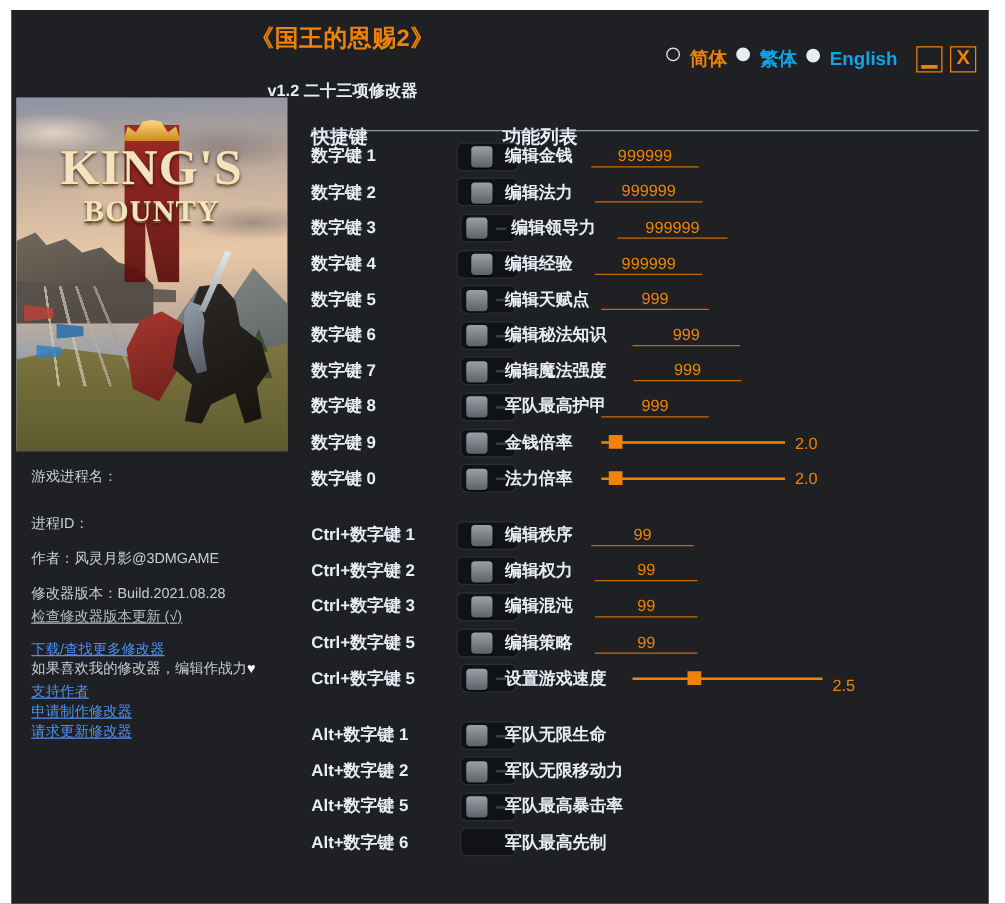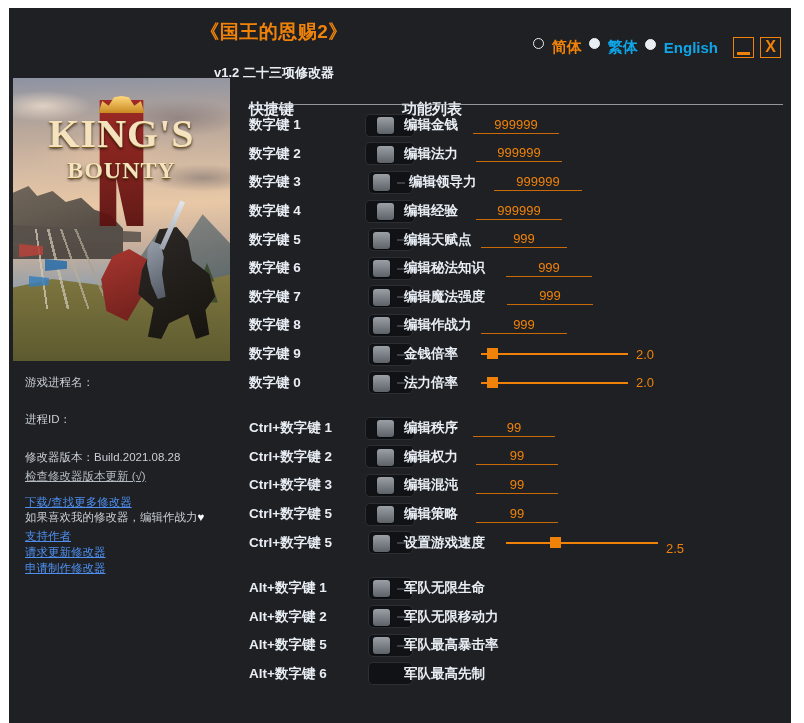--- a/index.html
+++ b/index.html
@@ -297,31 +297,32 @@
           <div class="kb-word l1">KING'S</div>
           <div class="kb-word l2">BOUNTY</div>
         </div>
       </div>
 
       <div class="left-info">
         <div class="info-line">游戏进程名：</div>
         <div class="info-gap"></div>
         <div class="info-line">进程ID：</div>
         <div class="info-gap-sm"></div>
+        <div class="info-line">作者：风灵月影@3DMGAME</div>
         <div class="info-gap-sm"></div>
         <div class="info-line">修改器版本：Build.2021.08.28</div>
         <div class="link muted">检查修改器版本更新 (√)</div>
         <div class="info-gap-sm"></div>
         <div class="link">下载/查找更多修改器</div>
         <div class="info-line">
           <span>如果喜欢我的修改器，编辑作战力</span><span class="heart">♥</span>
         </div>
         <div class="link">支持作者</div>
+        <div class="link">申请制作修改器</div>
         <div class="link">请求更新修改器</div>
-        <div class="link">申请制作修改器</div>
       </div>
     </div>
 
     <div id="right">
       <div class="col-heads">
         <div class="col-head k">快捷键</div>
         <div class="col-head f">功能列表</div>
       </div>
       <div class="rule"></div>
 
@@ -385,21 +386,21 @@
             </div>
             <div class="fn">编辑魔法强度</div>
             <div class="val" style="left: 266px; width: 86px;">999</div>
           </div>
           <div class="row">
             <div class="key">数字键 8</div>
             <div class="toggle">
               <span class="knob"></span>
               <span class="dash"></span>
             </div>
-            <div class="fn">编辑作战力</div>
+            <div class="fn">军队最高护甲</div>
             <div class="val" style="left: 240px; width: 86px;">999</div>
           </div>
           <div class="row">
             <div class="key">数字键 9</div>
             <div class="toggle">
               <span class="knob"></span>
               <span class="dash"></span>
             </div>
             <div class="fn">金钱倍率</div>
             <div class="slider" style="left: 240px; width: 147px;">

